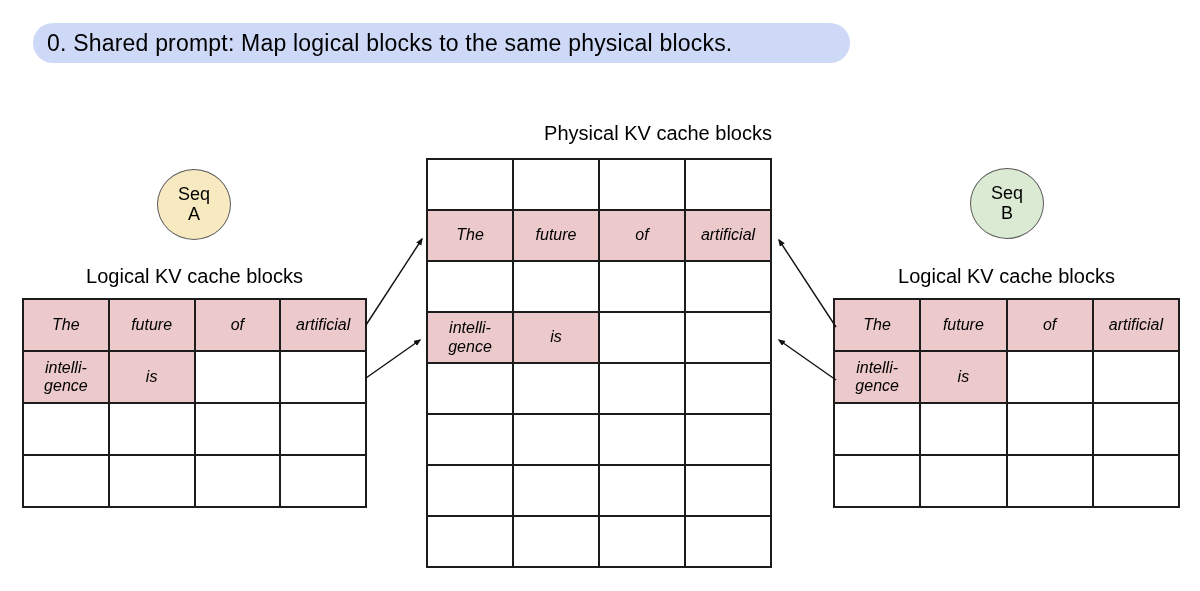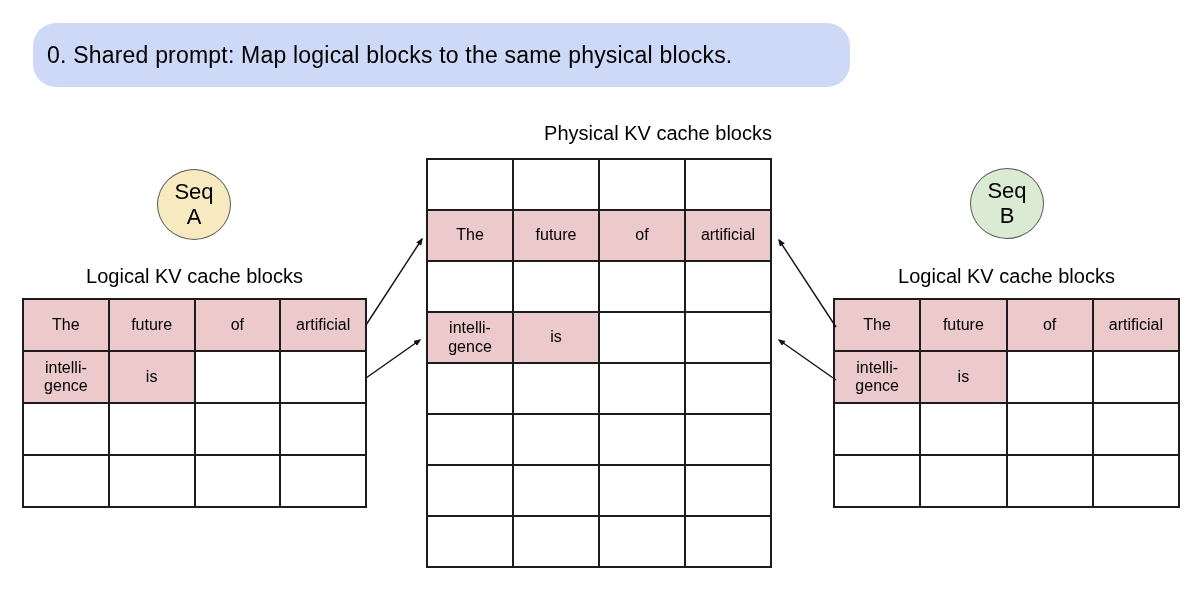--- a/index.html
+++ b/index.html
@@ -8,35 +8,35 @@
     background: #ffffff;
     font-family: "Liberation Sans", sans-serif;
     color: #000;
     position: relative;
     overflow: hidden;
   }
   .canvas { position: absolute; inset: 0; }
 
   .banner {
     position: absolute; left: 33px; top: 23px;
-    width: 817px; height: 64px;
+    width: 817px; height: 40px;
     background: var(--banner-bg, #cdd9f6);
     display: flex; align-items: center;
     box-sizing: border-box; padding-left: 14px;
     font-size: 23px; letter-spacing: 0.2px; border-radius: 23px;
   }
 
   .circle {
     position: absolute;
     width: 74px; height: 71px;
     border-radius: 50%;
     border: 1.5px solid var(--circle-border, #595959);
     box-sizing: border-box;
     display: flex; align-items: center; justify-content: center;
-    text-align: center; font-size: 22px; line-height: 1.1;
+    text-align: center; font-size: 18px; line-height: 1.1;
     white-space: pre-line;
   }
   #seqA { left: 157px; top: 169px; background: var(--seq-a-bg, #f8eac0); }
   #seqB { left: 970px; top: 168px; background: var(--seq-b-bg, #dbead3); }
 
   .tbl-title {
     position: absolute; text-align: center;
     font-size: 20px; white-space: nowrap;
   }
   #titleA { left: 22px;  width: 345px; top: 265px; }
@@ -50,21 +50,21 @@
     background: #fff;
   }
   table.kv td {
     border: 2px solid var(--border, #1c1c1c);
     text-align: center; vertical-align: middle;
     font-size: 16px; line-height: 1.15;
     white-space: pre-line;
     padding: 0;
     overflow: hidden;
   }
-  table.kv td.hl { background: var(--cell-pink, #ecc9ca); }
+  table.kv td.hl { background: var(--cell-pink, #ecc9ca); font-style: italic; }
   #tableA { left: 22px;  top: 298px; width: 345px; }
   #tableB { left: 833px; top: 298px; width: 347px; }
   #tableA td, #tableB td { height: 50px; }
   #tableP { left: 426px; top: 158px; width: 346px; }
   #tableP td { height: 49px; }
 
   svg.overlay {
     position: absolute; left: 0; top: 0;
     width: 1200px; height: 591px;
     pointer-events: none;

